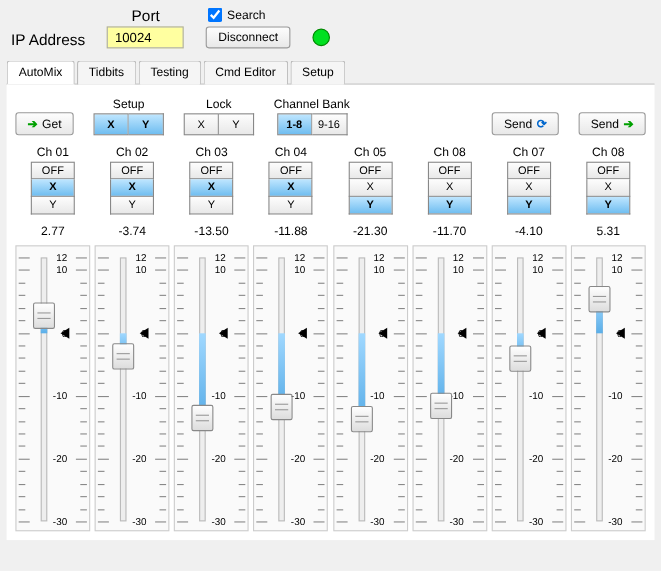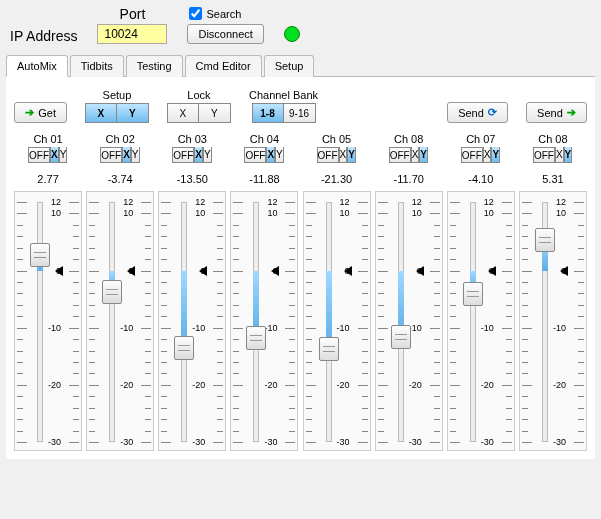--- a/index.html
+++ b/index.html
@@ -25,21 +25,21 @@
 .seg { display: flex; }
 .seg-btn { width: 32px; height: 20px; border: 1px solid #888; background: linear-gradient(#fdfdfd,#e8e8e8); display: flex; align-items: center; justify-content: center; font-size: 10px; cursor: pointer; }
 .seg-btn + .seg-btn { border-left: none; }
 .seg-btn.sel { background: linear-gradient(#bfe6ff,#6fbdf0); font-weight: bold; }
 .spacer { flex: 1; }
 .arrow-r { color: #00a000; font-weight: bold; }
 .reset-icon { color: #0066cc; font-weight: bold; }
 .channels { display: flex; gap: 4px; }
 .ch { width: 69px; display: flex; flex-direction: column; align-items: center; }
 .ch-name { font-size: 11px; margin-bottom: 2px; }
-.ch-btns { display: flex; width: 40px; }
+.ch-btns { display: flex; flex-direction: column; width: 40px; }
 .ch-btn { height: 16px; border: 1px solid #888; background: linear-gradient(#fdfdfd,#e8e8e8); display: flex; align-items: center; justify-content: center; font-size: 10px; cursor: pointer; }
 .ch-btn + .ch-btn { border-top: none; }
 .ch-btn.sel { background: linear-gradient(#bfe6ff,#6fbdf0); font-weight: bold; }
 .ch-val { font-size: 11px; margin: 10px 0 6px 0; }
 .fader-wrap { width: 68px; height: 260px; border: 1px solid #ccc; position: relative; background: #fafafa; }
 .track { position: absolute; left: 22px; top: 10px; width: 6px; height: 240px; background: #eee; border: 1px solid #bbb; }
 .fill { position: absolute; left: 22px; width: 6px; background: linear-gradient(#a0d8ff,#5aaee8); }
 .thumb { position: absolute; left: 15px; width: 20px; height: 24px; background: linear-gradient(#fefefe,#ddd); border: 1px solid #888; border-radius: 2px; }
 .thumb::before, .thumb::after { content:""; position:absolute; left:3px; right:3px; height:1px; background:#999; }
 .thumb::before { top:8px; } .thumb::after { bottom:8px; }

